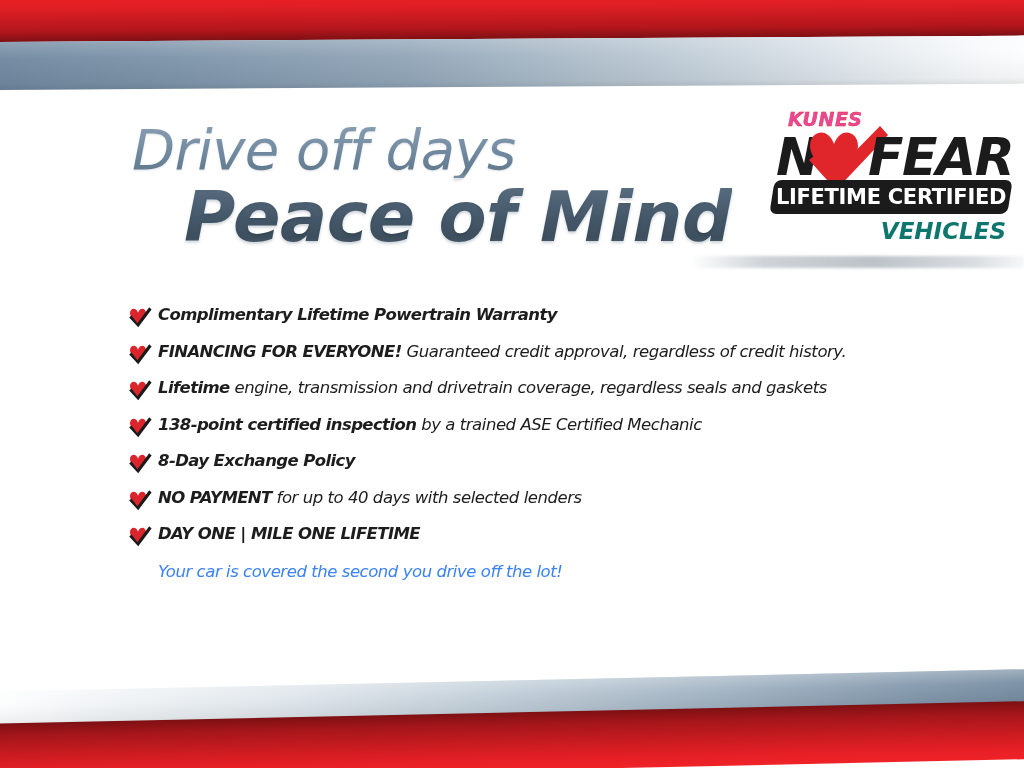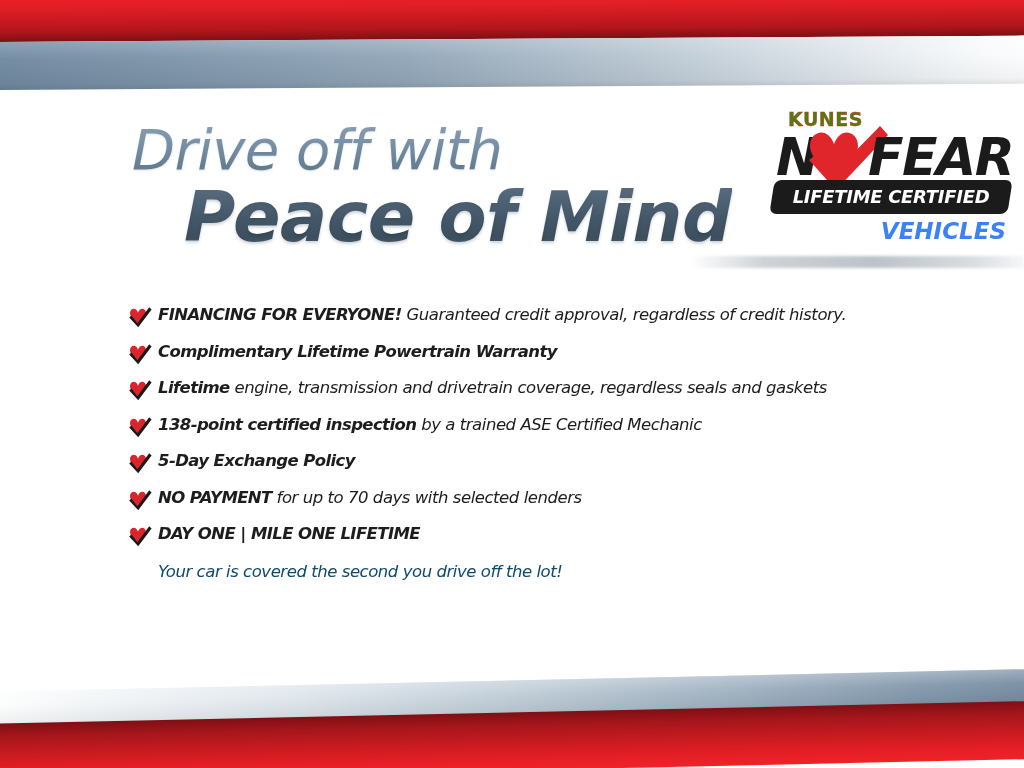--- a/index.html
+++ b/index.html
@@ -145,23 +145,24 @@
     top: 108px;
     width: 242px;
     height: 140px;
   }
   .logo-kunes {
     position: absolute;
     left: 18px;
     top: 0px;
     font-family: "DejaVu Sans", sans-serif;
     font-weight: 700;
+    font-style: italic;
     font-size: 19px;
     letter-spacing: 0.5px;
-    color: #4d7c0f;
+    color: #ec4899;
     -webkit-text-stroke: 0.4px #e0262b;
   }
   .logo-nofear {
     position: absolute;
     left: 6px;
     top: 20px;
     height: 58px;
     width: 236px;
   }
   .logo-n, .logo-fear {
@@ -196,35 +197,34 @@
   .logo-bar-text {
     position: absolute;
     left: 2px;
     top: 72px;
     width: 238px;
     height: 42px;
     line-height: 34px;
     text-align: center;
     font-family: "DejaVu Sans", sans-serif;
     font-weight: 700;
-    font-style: italic;
-    font-size: 18px;
+    font-size: 21px;
     letter-spacing: -0.3px;
     color: #ffffff;
   }
   .logo-vehicles {
     position: absolute;
     right: 6px;
     top: 110px;
     font-family: "DejaVu Sans", sans-serif;
     font-weight: 700;
     font-style: italic;
     font-size: 23px;
     letter-spacing: 0px;
-    color: #3b82f6;
+    color: #0f766e;
   }
 
   
   .bullets {
     position: absolute;
     left: 128px;
     top: 305px;
     width: 800px;
   }
   .bullet-row {
@@ -250,40 +250,40 @@
   }
   .bullet-text .b {
     font-weight: 700;
     letter-spacing: -0.6px;
   }
   .bullet-sub {
     font-family: "DejaVu Sans", sans-serif;
     font-style: italic;
     font-size: 16.5px;
     line-height: 22px;
-    color: #0c4a6e;
+    color: #3b82f6;
     letter-spacing: -0.45px;
     margin-left: 30px;
     margin-top: 0;
   }
   .bullet-block { display: block; }
 </style>
 </head>
 <body>
 
 <div id="poster">
 
   <div class="top-banner">
     <div class="top-red"></div>
     <div class="top-gray"></div>
     <div class="top-gray-shade"></div>
   </div>
 
   <div class="headline">
-    <div class="headline-line1">Drive off with</div>
+    <div class="headline-line1">Drive off days</div>
     <div class="headline-line2">Peace of Mind</div>
   </div>
   <div class="headline-divider"></div>
 
   <div class="logo">
     <div class="logo-kunes">KUNES</div>
     <div class="logo-nofear">
       <span class="logo-n">N</span>
       <span class="logo-heartcheck">
         <svg viewBox="0 0 84 66" width="84" height="66" xmlns="http://www.w3.org/2000/svg">
@@ -301,44 +301,44 @@
   <div class="bullets">
 
     <div class="bullet-block">
       <div class="bullet-row">
         <span class="bullet-icon">
           <svg viewBox="0 0 24 22" width="24" height="22" xmlns="http://www.w3.org/2000/svg">
             <path d="M2 7.2 C2 3.2, 5.6 1.5, 8 3.6 C9 4.5, 9.6 5.7, 10 6.8 C10.4 5.7, 11 4.5, 12 3.6 C14.4 1.5, 18 3.2, 18 7.2 C18 11.2, 12.6 15.6, 10 19 C7.4 15.6, 2 11.2, 2 7.2 Z" fill="#d9252b"></path>
             <path d="M3.4 9.6 L9.4 17.2 L21.2 1.2 L23.6 3.6 L10.2 21.2 L1.2 11.4 Z" fill="#1a1a1a"></path>
           </svg>
         </span>
+        <span class="bullet-text"><span class="b">Complimentary Lifetime Powertrain Warranty</span><span></span></span>
+      </div>
+    </div>
+
+    <div class="bullet-block">
+      <div class="bullet-row">
+        <span class="bullet-icon">
+          <svg viewBox="0 0 24 22" width="24" height="22" xmlns="http://www.w3.org/2000/svg">
+            <path d="M2 7.2 C2 3.2, 5.6 1.5, 8 3.6 C9 4.5, 9.6 5.7, 10 6.8 C10.4 5.7, 11 4.5, 12 3.6 C14.4 1.5, 18 3.2, 18 7.2 C18 11.2, 12.6 15.6, 10 19 C7.4 15.6, 2 11.2, 2 7.2 Z" fill="#d9252b"></path>
+            <path d="M3.4 9.6 L9.4 17.2 L21.2 1.2 L23.6 3.6 L10.2 21.2 L1.2 11.4 Z" fill="#1a1a1a"></path>
+          </svg>
+        </span>
         <span class="bullet-text"><span class="b">FINANCING FOR EVERYONE!</span><span> Guaranteed credit approval, regardless of credit history.</span></span>
       </div>
     </div>
 
     <div class="bullet-block">
       <div class="bullet-row">
         <span class="bullet-icon">
           <svg viewBox="0 0 24 22" width="24" height="22" xmlns="http://www.w3.org/2000/svg">
             <path d="M2 7.2 C2 3.2, 5.6 1.5, 8 3.6 C9 4.5, 9.6 5.7, 10 6.8 C10.4 5.7, 11 4.5, 12 3.6 C14.4 1.5, 18 3.2, 18 7.2 C18 11.2, 12.6 15.6, 10 19 C7.4 15.6, 2 11.2, 2 7.2 Z" fill="#d9252b"></path>
             <path d="M3.4 9.6 L9.4 17.2 L21.2 1.2 L23.6 3.6 L10.2 21.2 L1.2 11.4 Z" fill="#1a1a1a"></path>
           </svg>
         </span>
-        <span class="bullet-text"><span class="b">Complimentary Lifetime Powertrain Warranty</span><span></span></span>
-      </div>
-    </div>
-
-    <div class="bullet-block">
-      <div class="bullet-row">
-        <span class="bullet-icon">
-          <svg viewBox="0 0 24 22" width="24" height="22" xmlns="http://www.w3.org/2000/svg">
-            <path d="M2 7.2 C2 3.2, 5.6 1.5, 8 3.6 C9 4.5, 9.6 5.7, 10 6.8 C10.4 5.7, 11 4.5, 12 3.6 C14.4 1.5, 18 3.2, 18 7.2 C18 11.2, 12.6 15.6, 10 19 C7.4 15.6, 2 11.2, 2 7.2 Z" fill="#d9252b"></path>
-            <path d="M3.4 9.6 L9.4 17.2 L21.2 1.2 L23.6 3.6 L10.2 21.2 L1.2 11.4 Z" fill="#1a1a1a"></path>
-          </svg>
-        </span>
         <span class="bullet-text"><span class="b">Lifetime</span><span> engine, transmission and drivetrain coverage, regardless seals and gaskets</span></span>
       </div>
     </div>
 
 
     <div class="bullet-block">
       <div class="bullet-row">
         <span class="bullet-icon">
           <svg viewBox="0 0 24 22" width="24" height="22" xmlns="http://www.w3.org/2000/svg">
             <path d="M2 7.2 C2 3.2, 5.6 1.5, 8 3.6 C9 4.5, 9.6 5.7, 10 6.8 C10.4 5.7, 11 4.5, 12 3.6 C14.4 1.5, 18 3.2, 18 7.2 C18 11.2, 12.6 15.6, 10 19 C7.4 15.6, 2 11.2, 2 7.2 Z" fill="#d9252b"></path>
@@ -351,33 +351,33 @@
 
 
     <div class="bullet-block">
       <div class="bullet-row">
         <span class="bullet-icon">
           <svg viewBox="0 0 24 22" width="24" height="22" xmlns="http://www.w3.org/2000/svg">
             <path d="M2 7.2 C2 3.2, 5.6 1.5, 8 3.6 C9 4.5, 9.6 5.7, 10 6.8 C10.4 5.7, 11 4.5, 12 3.6 C14.4 1.5, 18 3.2, 18 7.2 C18 11.2, 12.6 15.6, 10 19 C7.4 15.6, 2 11.2, 2 7.2 Z" fill="#d9252b"></path>
             <path d="M3.4 9.6 L9.4 17.2 L21.2 1.2 L23.6 3.6 L10.2 21.2 L1.2 11.4 Z" fill="#1a1a1a"></path>
           </svg>
         </span>
-        <span class="bullet-text"><span class="b">5-Day Exchange Policy</span><span></span></span>
-      </div>
-    </div>
-
-    <div class="bullet-block">
-      <div class="bullet-row">
-        <span class="bullet-icon">
-          <svg viewBox="0 0 24 22" width="24" height="22" xmlns="http://www.w3.org/2000/svg">
-            <path d="M2 7.2 C2 3.2, 5.6 1.5, 8 3.6 C9 4.5, 9.6 5.7, 10 6.8 C10.4 5.7, 11 4.5, 12 3.6 C14.4 1.5, 18 3.2, 18 7.2 C18 11.2, 12.6 15.6, 10 19 C7.4 15.6, 2 11.2, 2 7.2 Z" fill="#d9252b"></path>
-            <path d="M3.4 9.6 L9.4 17.2 L21.2 1.2 L23.6 3.6 L10.2 21.2 L1.2 11.4 Z" fill="#1a1a1a"></path>
-          </svg>
-        </span>
-        <span class="bullet-text"><span class="b">NO PAYMENT</span><span> for up to 70 days with selected lenders</span></span>
+        <span class="bullet-text"><span class="b">8-Day Exchange Policy</span><span></span></span>
+      </div>
+    </div>
+
+    <div class="bullet-block">
+      <div class="bullet-row">
+        <span class="bullet-icon">
+          <svg viewBox="0 0 24 22" width="24" height="22" xmlns="http://www.w3.org/2000/svg">
+            <path d="M2 7.2 C2 3.2, 5.6 1.5, 8 3.6 C9 4.5, 9.6 5.7, 10 6.8 C10.4 5.7, 11 4.5, 12 3.6 C14.4 1.5, 18 3.2, 18 7.2 C18 11.2, 12.6 15.6, 10 19 C7.4 15.6, 2 11.2, 2 7.2 Z" fill="#d9252b"></path>
+            <path d="M3.4 9.6 L9.4 17.2 L21.2 1.2 L23.6 3.6 L10.2 21.2 L1.2 11.4 Z" fill="#1a1a1a"></path>
+          </svg>
+        </span>
+        <span class="bullet-text"><span class="b">NO PAYMENT</span><span> for up to 40 days with selected lenders</span></span>
       </div>
     </div>
 
     <div class="bullet-block">
       <div class="bullet-row">
         <span class="bullet-icon">
           <svg viewBox="0 0 24 22" width="24" height="22" xmlns="http://www.w3.org/2000/svg">
             <path d="M2 7.2 C2 3.2, 5.6 1.5, 8 3.6 C9 4.5, 9.6 5.7, 10 6.8 C10.4 5.7, 11 4.5, 12 3.6 C14.4 1.5, 18 3.2, 18 7.2 C18 11.2, 12.6 15.6, 10 19 C7.4 15.6, 2 11.2, 2 7.2 Z" fill="#d9252b"></path>
             <path d="M3.4 9.6 L9.4 17.2 L21.2 1.2 L23.6 3.6 L10.2 21.2 L1.2 11.4 Z" fill="#1a1a1a"></path>
           </svg>

